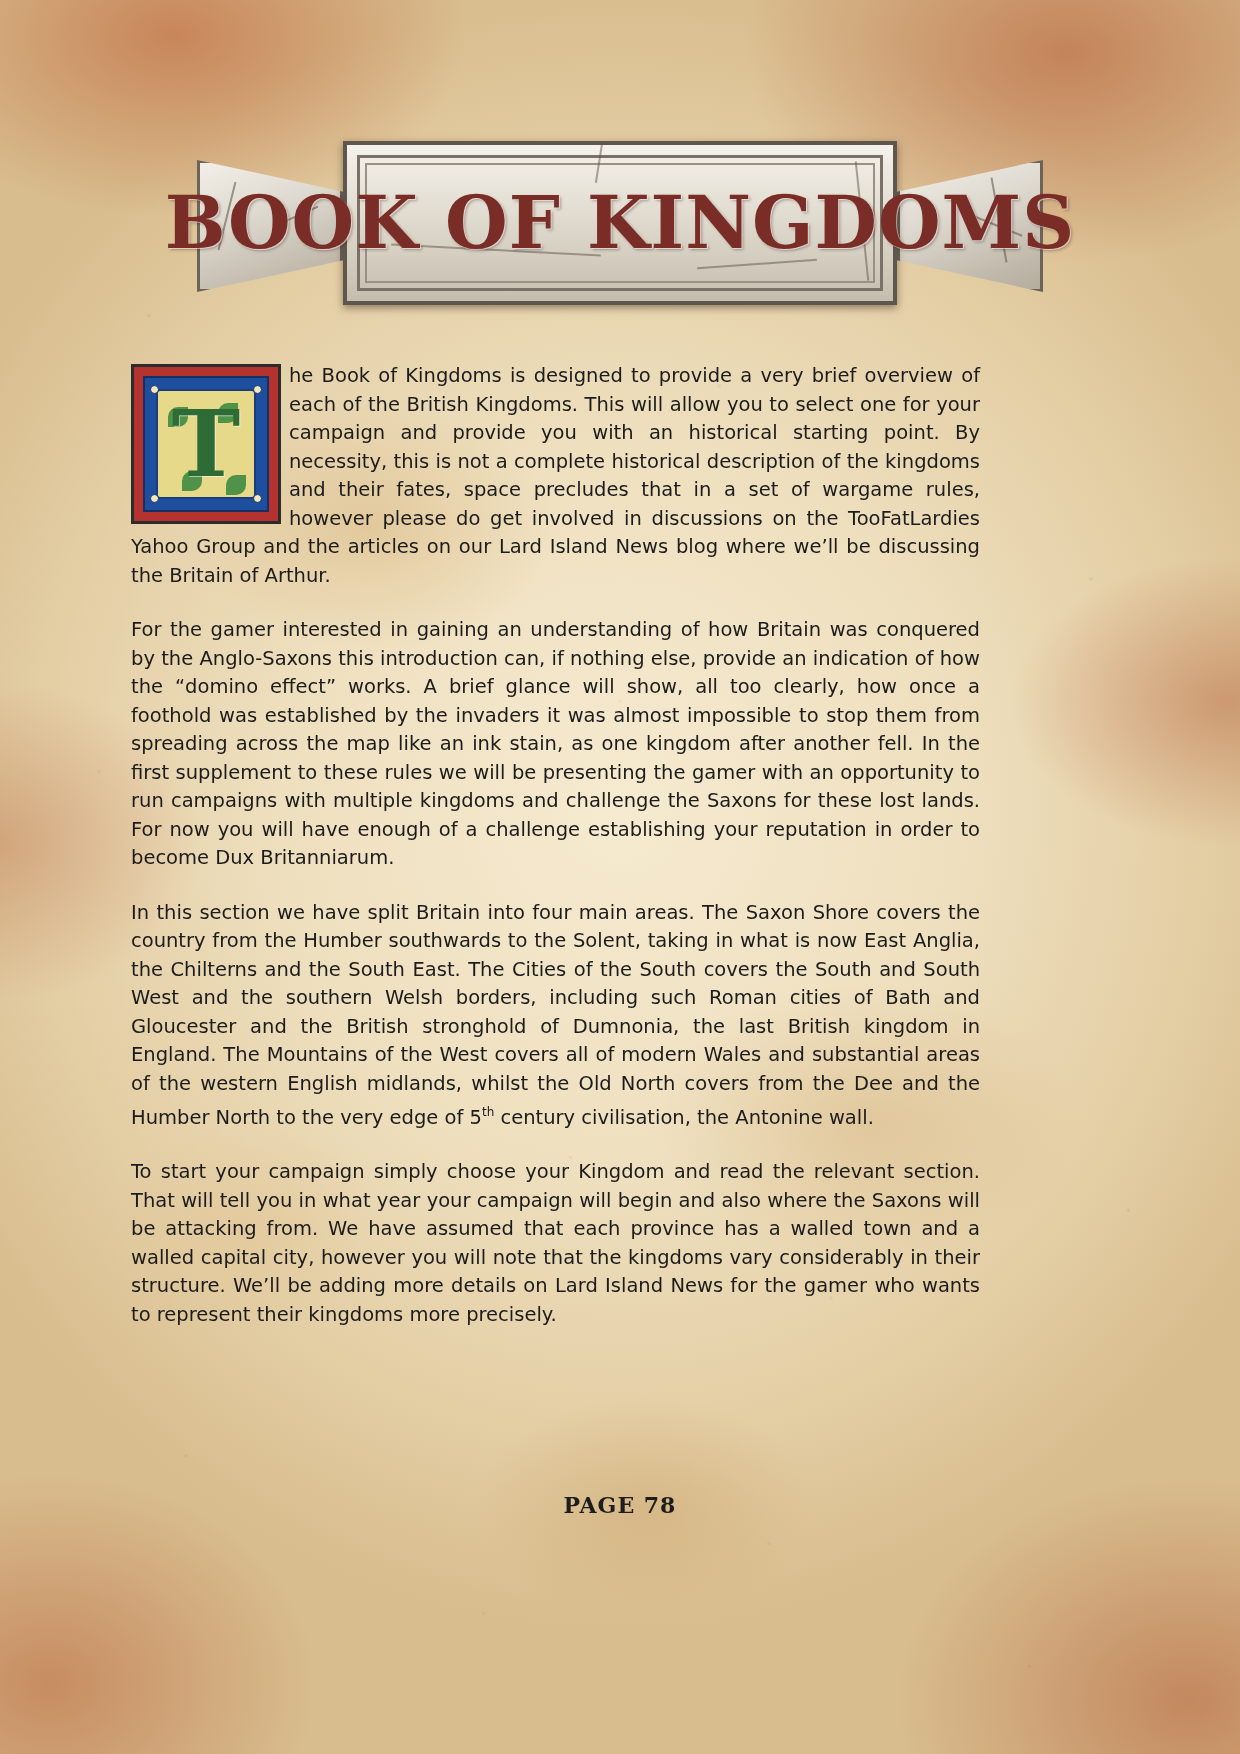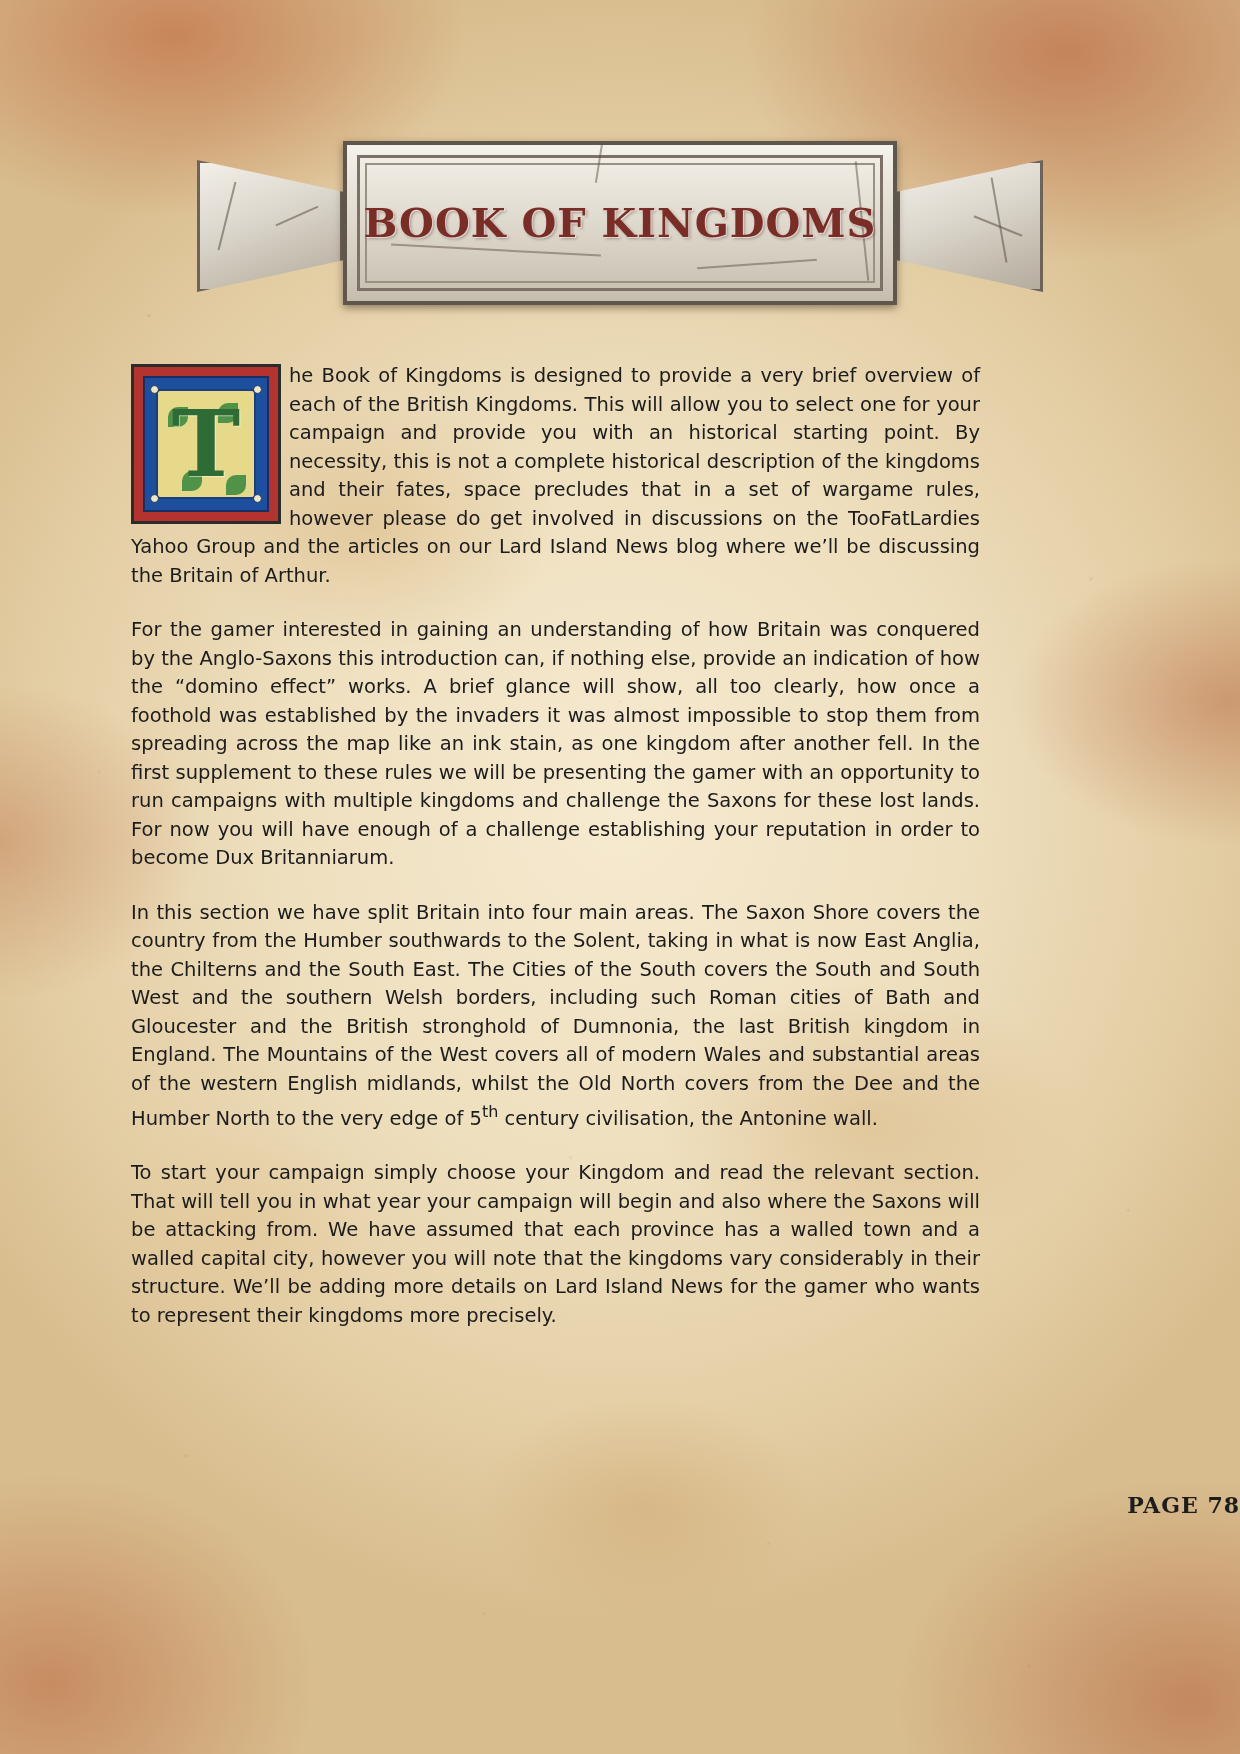--- a/index.html
+++ b/index.html
@@ -138,21 +138,21 @@
   .plaque .crack.k1 { left: 46%; top: -2px; width: 2px; height: 40px; transform: rotate(9deg); }
   .plaque .crack.k2 { left: 8%; top: 104px; width: 210px; height: 2px; transform: rotate(3deg); }
   .plaque .crack.k3 { right: 14%; top: 118px; width: 120px; height: 2px; transform: rotate(-4deg); }
   .plaque .crack.k4 { right: 30px; top: 16px; width: 2px; height: 120px; transform: rotate(-6deg); }
 
   .plaque-title {
     position: relative;
     z-index: 3;
     font-family: "DejaVu Serif", serif;
     font-weight: bold;
-    font-size: 40px;
+    font-size: 72px;
     letter-spacing: 1px;
     color: #7a2c26;
     text-shadow: 1px 1px 0 rgba(255,255,255,.55), 2px 2px 3px rgba(70,30,20,.35);
     white-space: nowrap;
     line-height: 1;
   }
 
   
   .content {
     position: absolute;
@@ -222,29 +222,29 @@
     border: 1px solid #12306a;
   }
   .illum .vine {
     position: absolute;
     width: 20px; height: 20px;
     border-radius: 50% 0 50% 0;
     background: #3f8a3f;
     opacity: .9;
   }
 
-  .superscript { font-size: 16px; vertical-align: super; }
+  .superscript { font-size: 12px; vertical-align: super; }
 
   
   .footer {
     position: absolute;
     left: 0;
     top: 1492px;
     width: 1240px;
-    text-align: right;
+    text-align: center;
     z-index: 2;
   }
   .footer .page-number {
     font-family: "DejaVu Serif", serif;
     font-weight: bold;
     font-size: 22px;
     letter-spacing: 1px;
     color: #1d1d1d;
   }
 </style>

